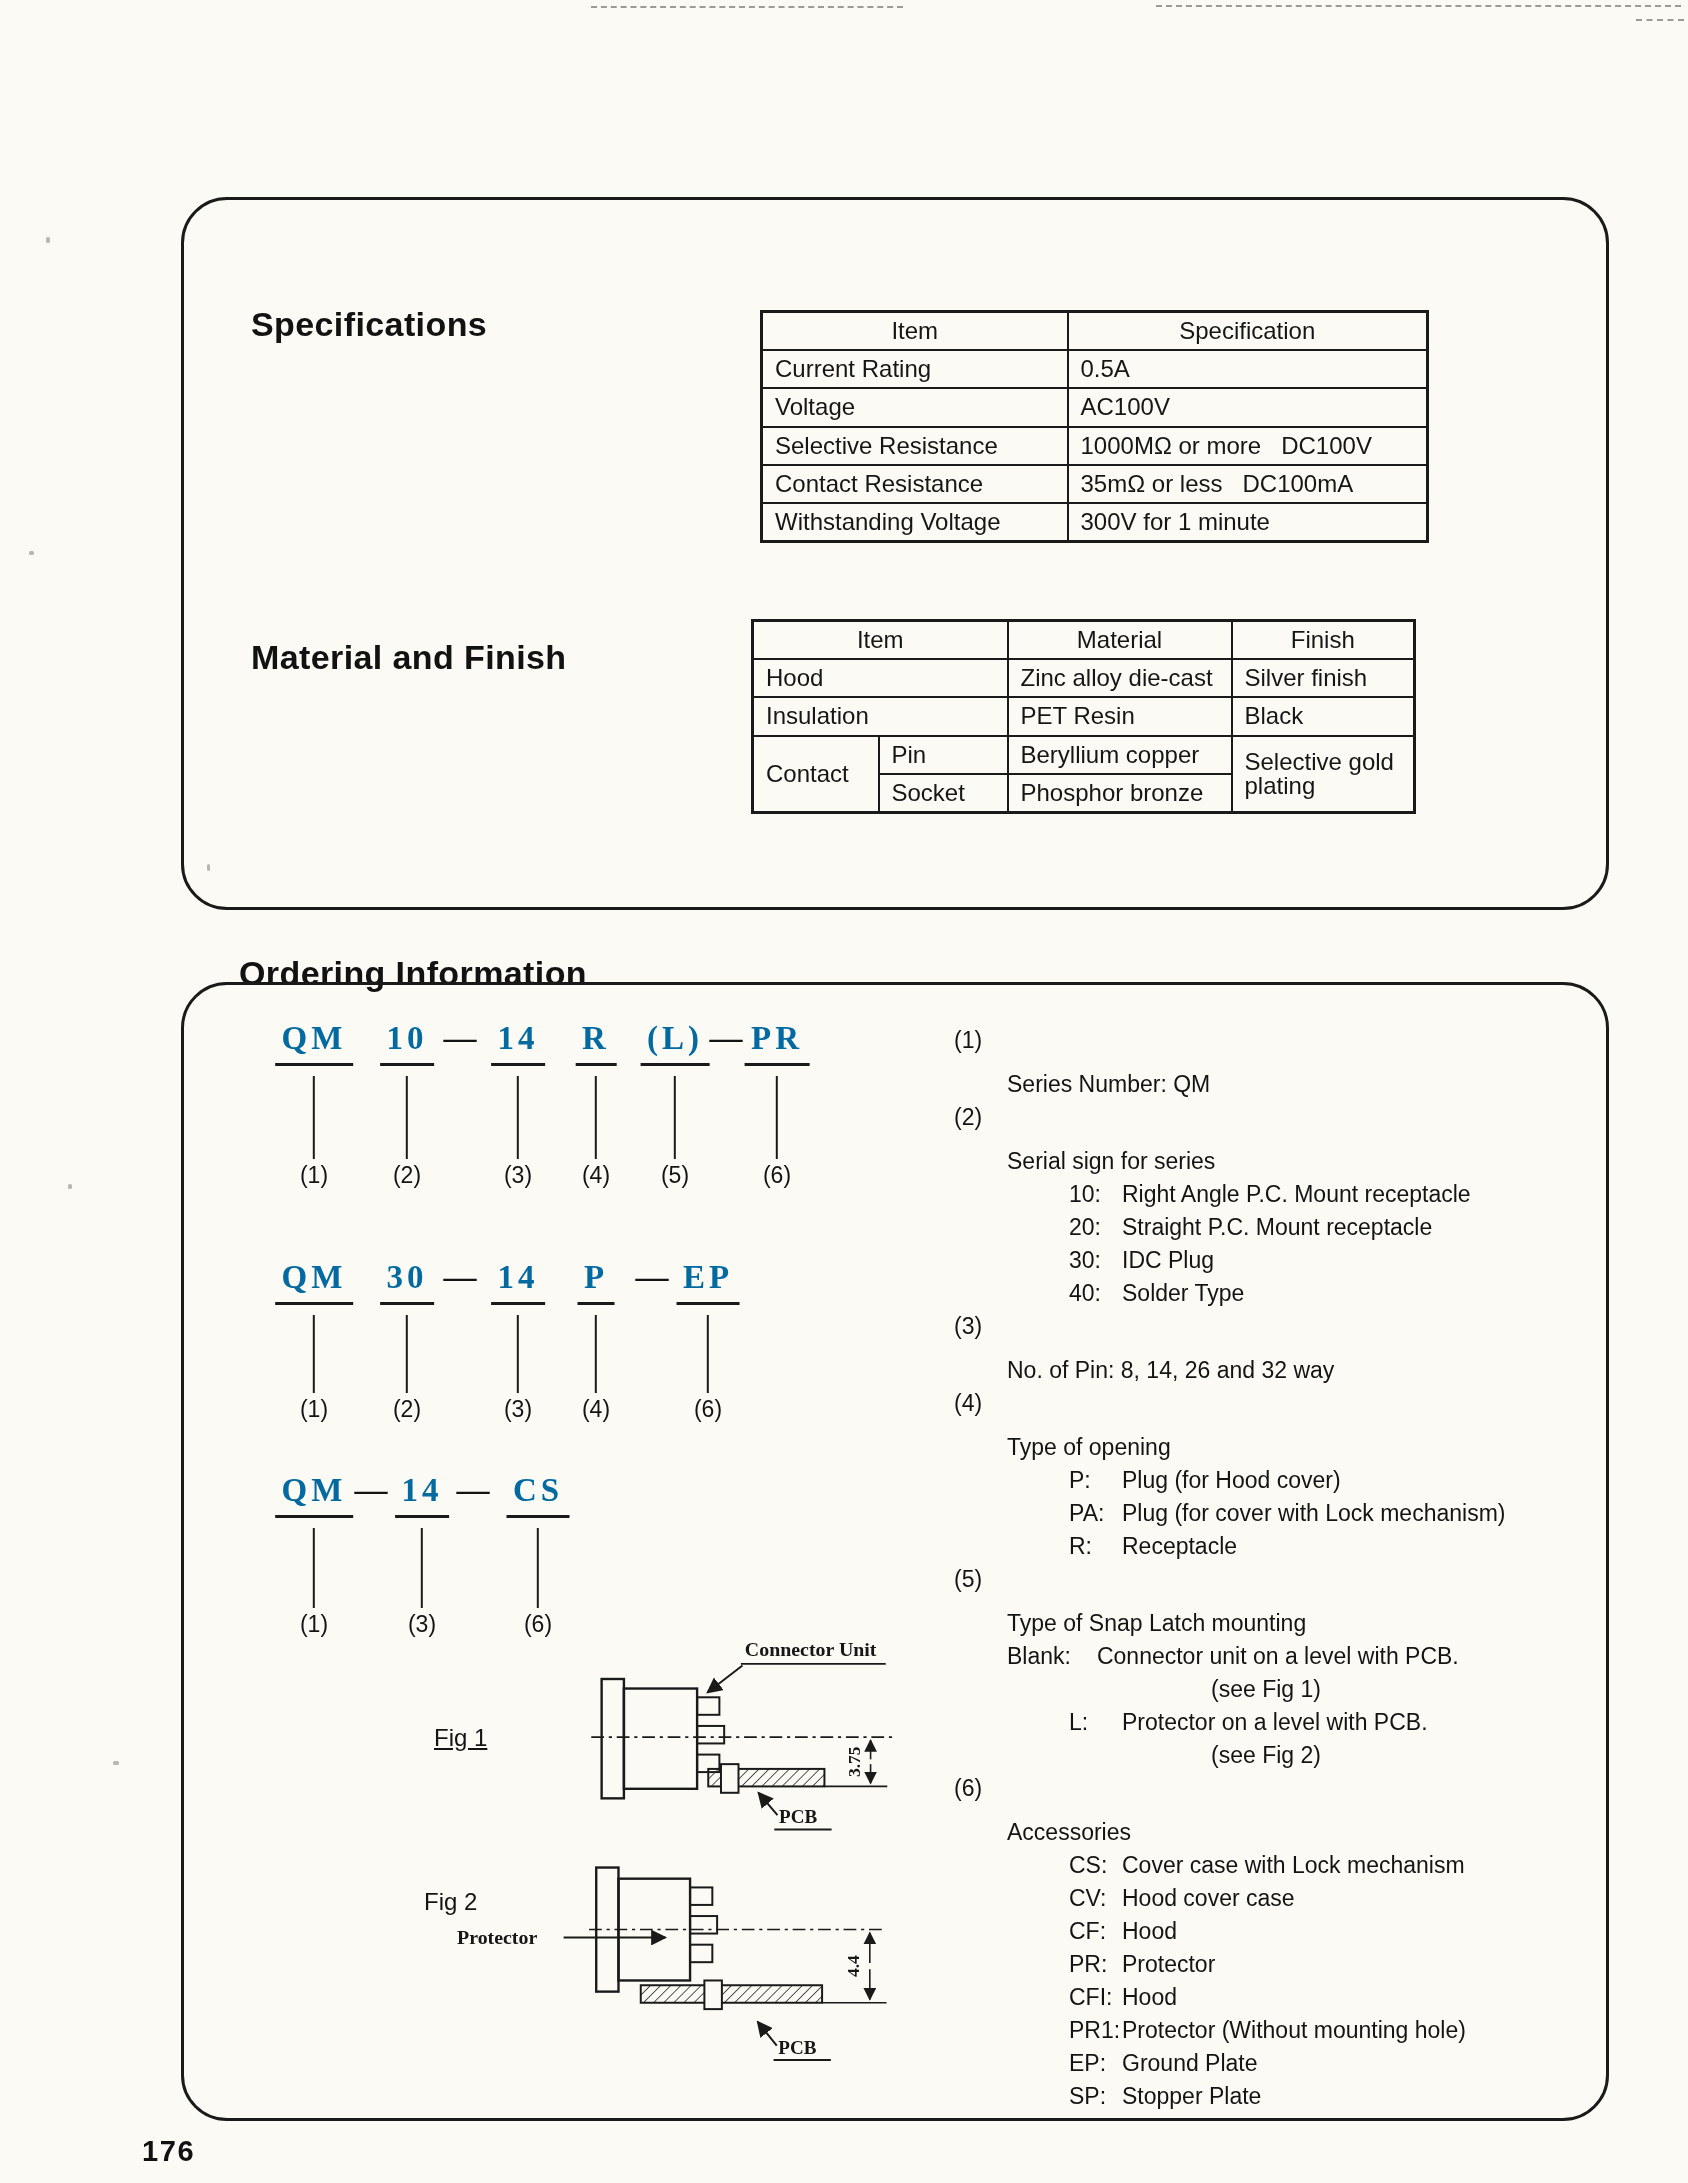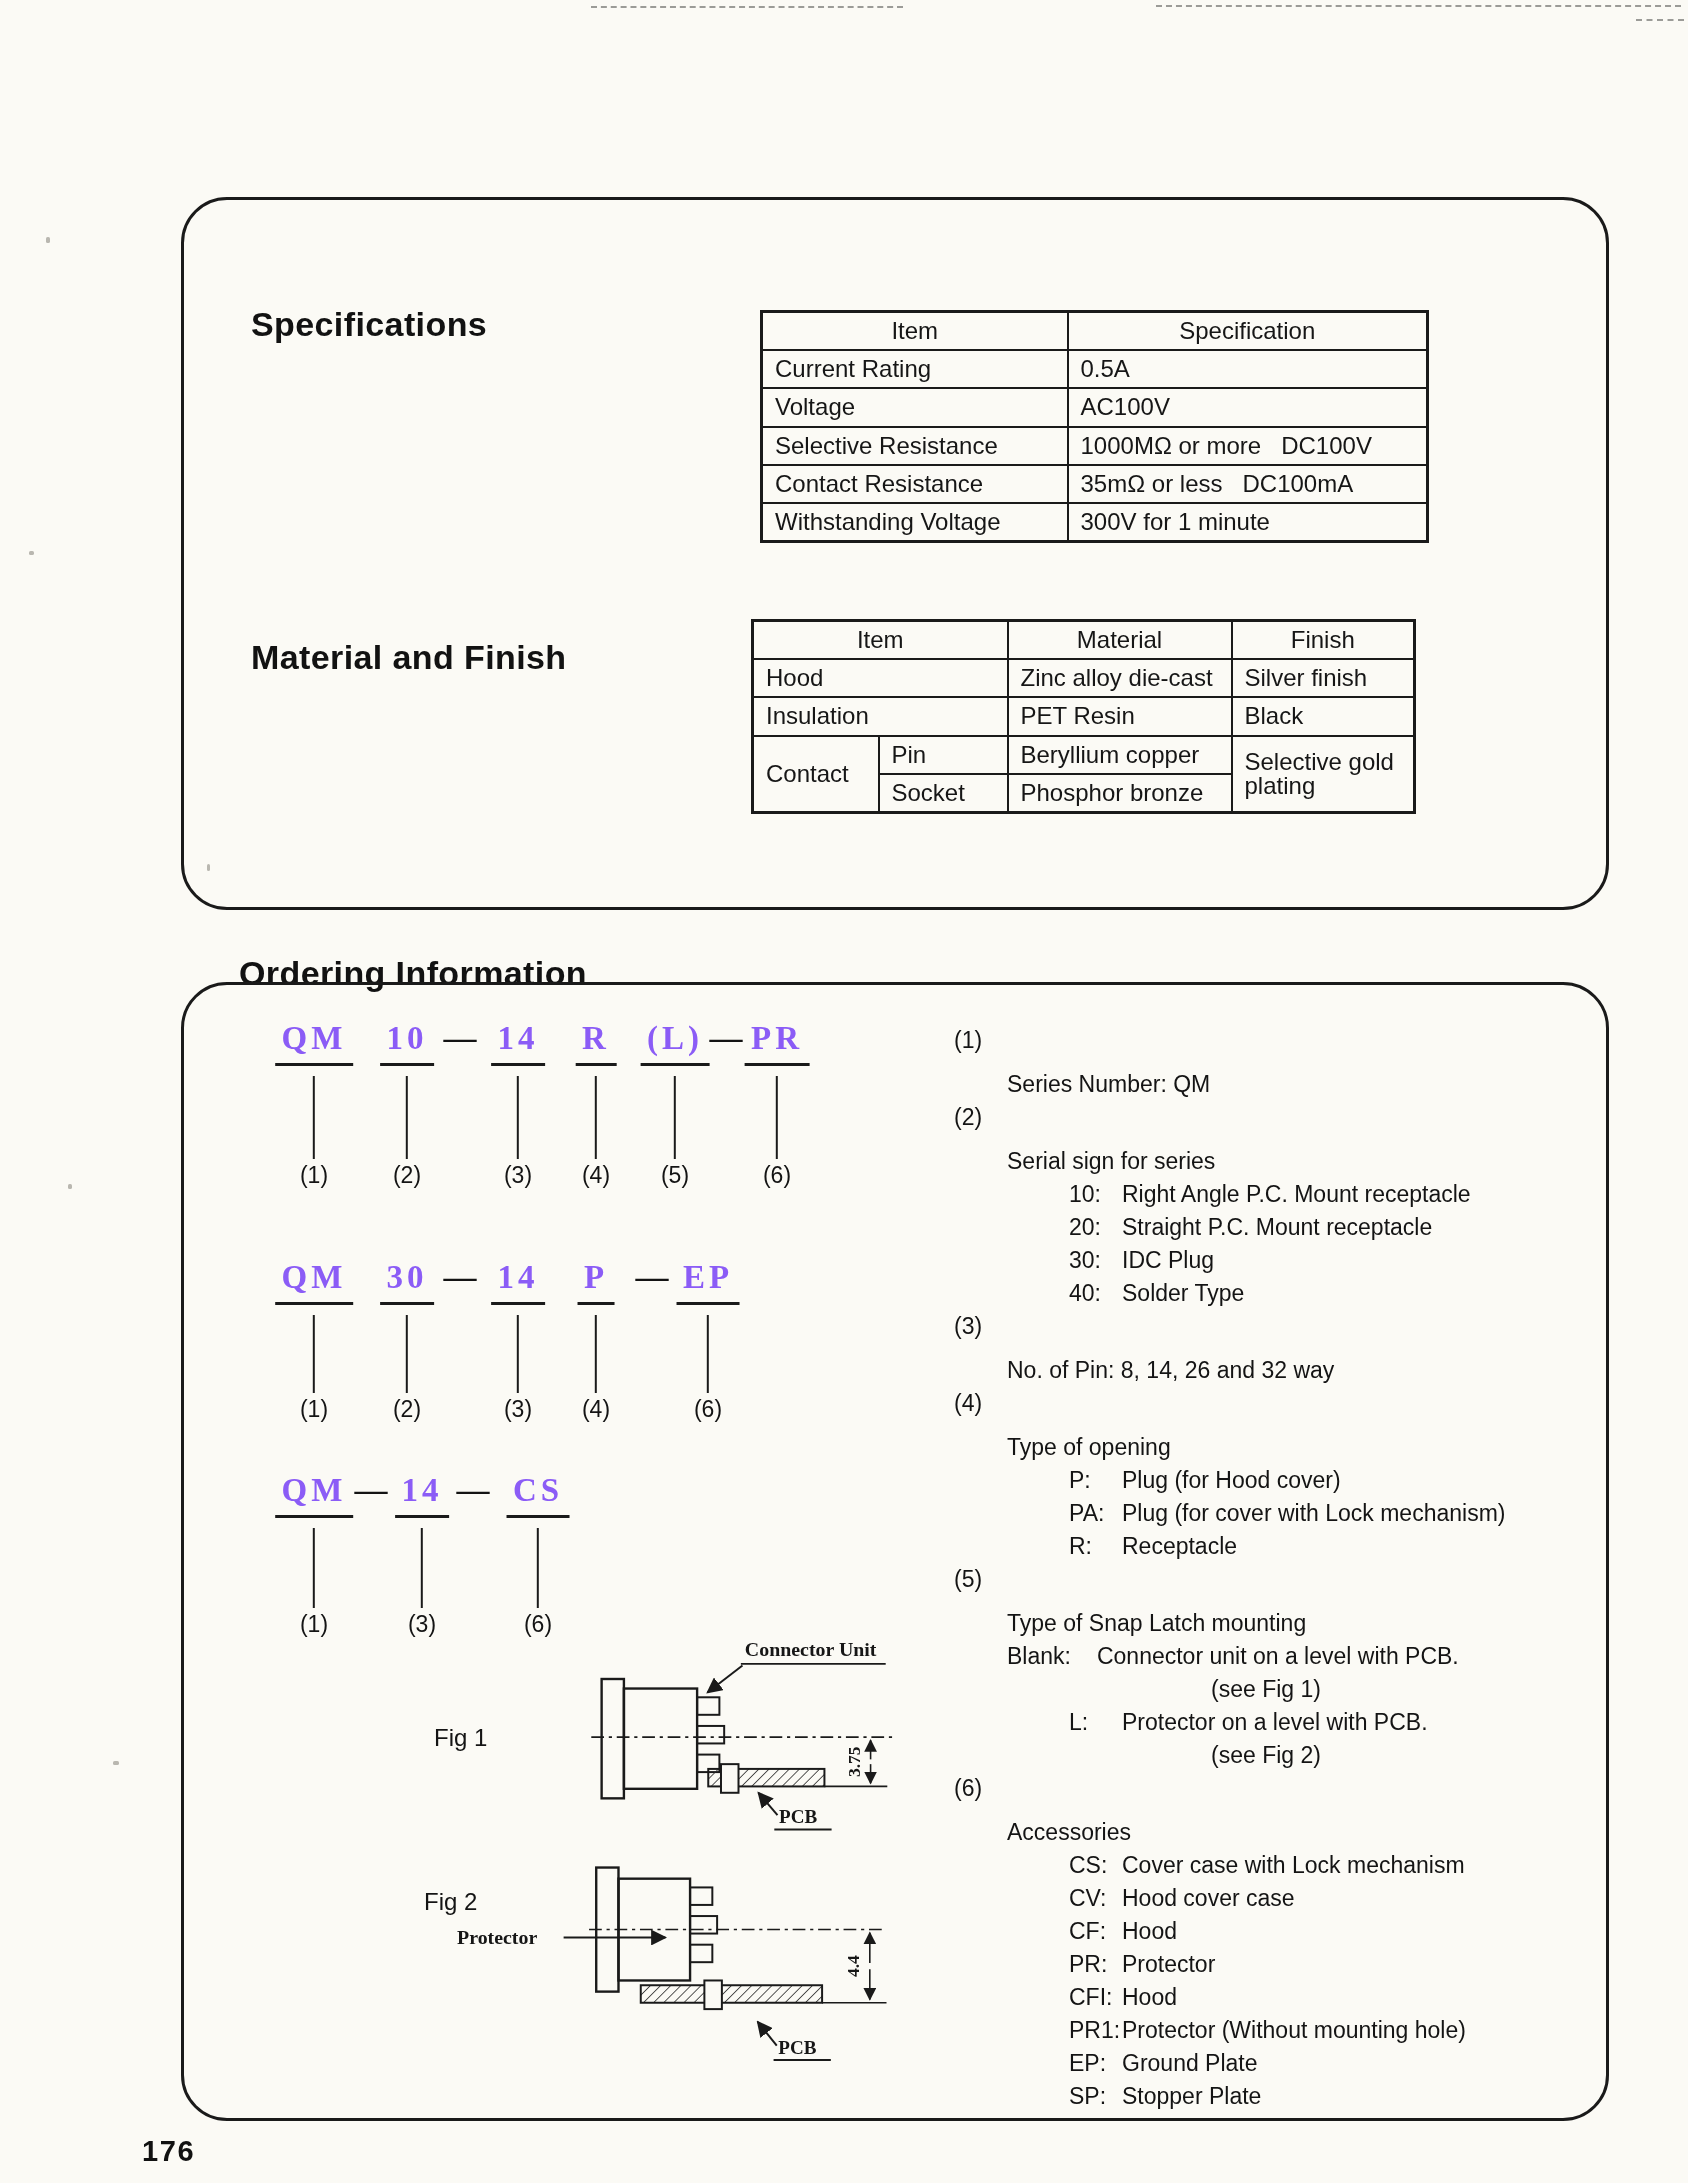--- a/index.html
+++ b/index.html
@@ -55,21 +55,21 @@
   .tok {
     position:absolute;
     transform:translateX(-50%);
     font-family:"Liberation Serif", serif;
     font-weight:bold;
     font-size:33px;
     letter-spacing:4px;
     padding:0 6.4px 6.4px 6.4px;
     border-bottom:3.2px solid #1a1a1a;
     white-space:nowrap;
-    color:#8b5cf6;
+    color:#0369a1;
   }
   .code-dash {
     position:absolute;
     transform:translateX(-50%);
     font-family:"Liberation Serif", serif;
     font-weight:bold;
     font-size:33px;
     color:#131313;
   }
   .drop {
@@ -381,21 +381,21 @@
   <div class="sub-row">
     <span class="sub-key">EP:</span>
     <span class="sub-text">Ground Plate</span>
   </div>
   <div class="sub-row">
     <span class="sub-key">SP:</span>
     <span class="sub-text">Stopper Plate</span>
   </div>
 </div>
 
-<span class="fig-label" style="left:434px; top:1724px;">Fig 1</span>
+<span class="fig-label" style="left:434px; top:1724px;text-decoration:underline;">Fig 1</span>
 
 <svg class="fig-drawing" style="left:569px; top:1624px;" width="374" height="219" viewBox="0 0 470 275">
   <defs>
     <pattern id="hatch1" width="9" height="9" patternUnits="userSpaceOnUse" patternTransform="rotate(45)">
       <line x1="0" y1="0" x2="0" y2="9" stroke="#2b2b2b" stroke-width="2"></line>
     </pattern>
     <marker id="arr1" viewBox="0 0 10 10" refX="9" refY="5" markerWidth="8" markerHeight="8" orient="auto">
       <path d="M0,0 L10,5 L0,10 Z" fill="#1a1a1a"></path>
     </marker>
   </defs>

